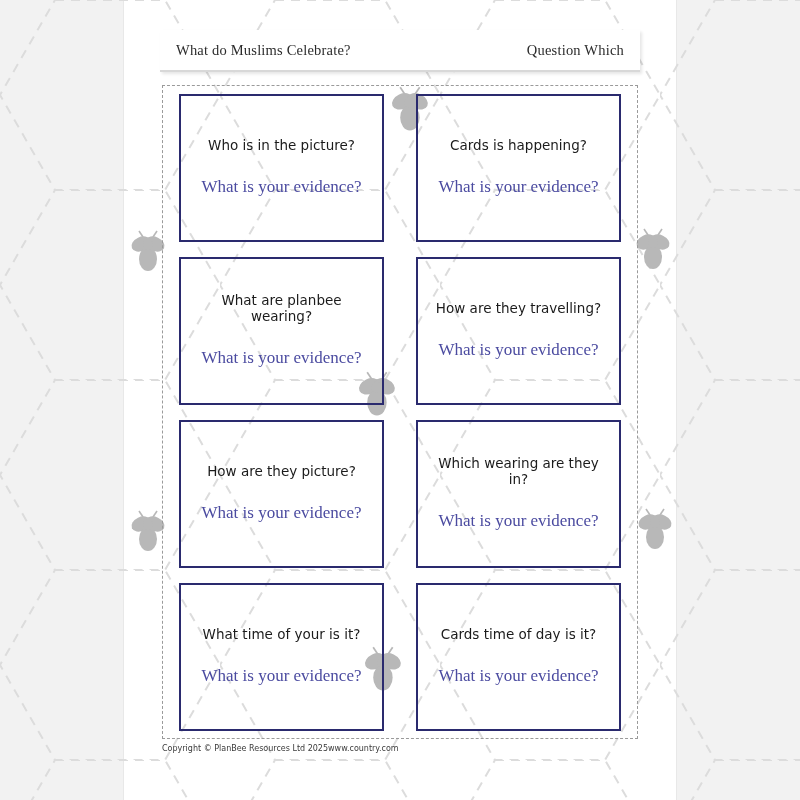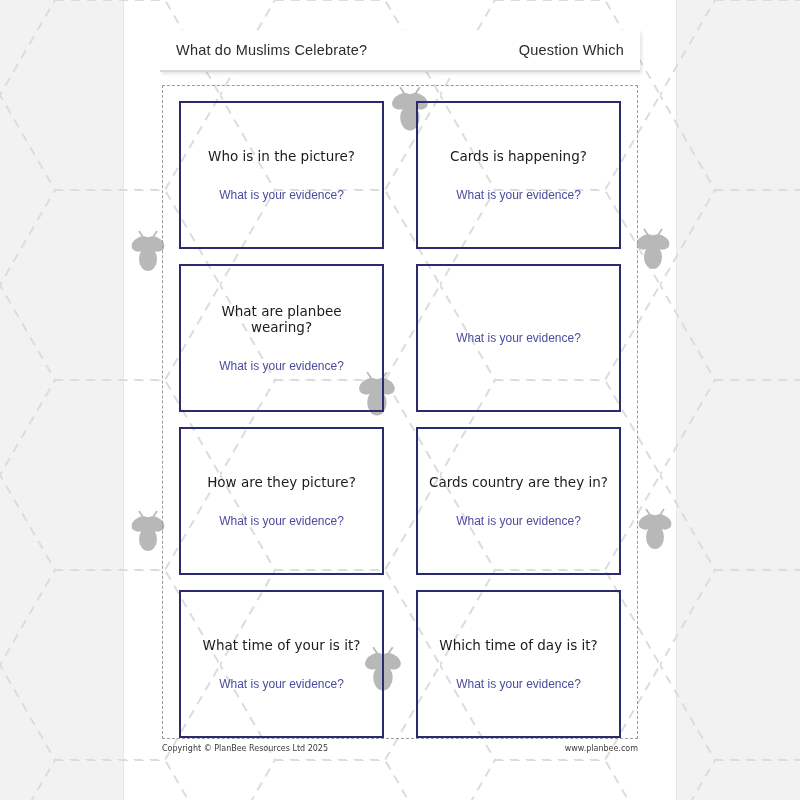--- a/index.html
+++ b/index.html
@@ -63,21 +63,21 @@
     border-bottom: 2px solid #d8d8d8;
     box-shadow: 2px 2px 3px rgba(0,0,0,0.10);
     display: flex;
     align-items: center;
     justify-content: space-between;
     padding: 0 16px;
     box-sizing: border-box;
   }
   .header-title,
   .header-subtitle {
-    font-family: Liberation Sans, sans-serif;
+    font-family: Liberation Serif, serif;
     font-size: 14.5px;
     color: #2b2b2b;
     letter-spacing: 0.2px;
     white-space: nowrap;
   }
 
   
   .cards-area {
     position: absolute;
     left: 162px;
@@ -96,21 +96,21 @@
     height: 100%;
     display: grid;
     grid-template-columns: 1fr 1fr;
     grid-template-rows: repeat(4, 1fr);
     box-sizing: border-box;
   }
 
   .card-cell {
     position: relative;
     display: flex;
-    align-items: flex-end;
+    align-items: center;
     justify-content: center;
     box-sizing: border-box;
   }
 
   .card {
     width: 205px;
     height: 148px;
     border: 2px solid #2a2a6e;
     background: transparent;
     box-sizing: border-box;
@@ -124,36 +124,36 @@
   .card-question {
     font-family: "DejaVu Sans", sans-serif;
     font-size: 13.5px;
     color: #1b1b1b;
     text-align: center;
     margin-bottom: 24px;
     line-height: 1.2;
   }
 
   .card-evidence {
-    font-family: Liberation Sans, sans-serif;
-    font-size: 12px;
+    font-family: Liberation Serif, serif;
+    font-size: 17px;
     color: #4b4ba0;
     text-align: center;
     line-height: 1.2;
   }
 
   
   .footer {
     position: absolute;
     left: 162px;
     top: 744px;
     width: 476px;
     display: flex;
     align-items: center;
-    justify-content: space-between;
+    justify-content: flex-start;
     box-sizing: border-box;
   }
   .footer-left,
   .footer-right {
     font-family: "DejaVu Sans", sans-serif;
     font-size: 8px;
     color: #3a3a3a;
   }
 
   
@@ -283,53 +283,54 @@
 
       <div class="card-cell">
         <div class="card">
           <div class="card-question">What are planbee wearing?</div>
           <div class="card-evidence">What is your evidence?</div>
         </div>
       </div>
 
       <div class="card-cell">
         <div class="card">
+          <div class="card-question">How are they travelling?</div>
           <div class="card-evidence">What is your evidence?</div>
         </div>
       </div>
 
       <div class="card-cell">
         <div class="card">
           <div class="card-question">How are they picture?</div>
           <div class="card-evidence">What is your evidence?</div>
         </div>
       </div>
 
       <div class="card-cell">
         <div class="card">
-          <div class="card-question">Cards country are they in?</div>
+          <div class="card-question">Which wearing are they in?</div>
           <div class="card-evidence">What is your evidence?</div>
         </div>
       </div>
 
       <div class="card-cell">
         <div class="card">
           <div class="card-question">What time of your is it?</div>
           <div class="card-evidence">What is your evidence?</div>
         </div>
       </div>
 
       <div class="card-cell">
         <div class="card">
-          <div class="card-question">Which time of day is it?</div>
+          <div class="card-question">Cards time of day is it?</div>
           <div class="card-evidence">What is your evidence?</div>
         </div>
       </div>
 
     </div>
   </div>
 
   <div class="footer">
     <div class="footer-left">Copyright © PlanBee Resources Ltd 2025</div>
-    <div class="footer-right">www.planbee.com</div>
+    <div class="footer-right">www.country.com</div>
   </div>
 
 </div>
 
 </body></html>

